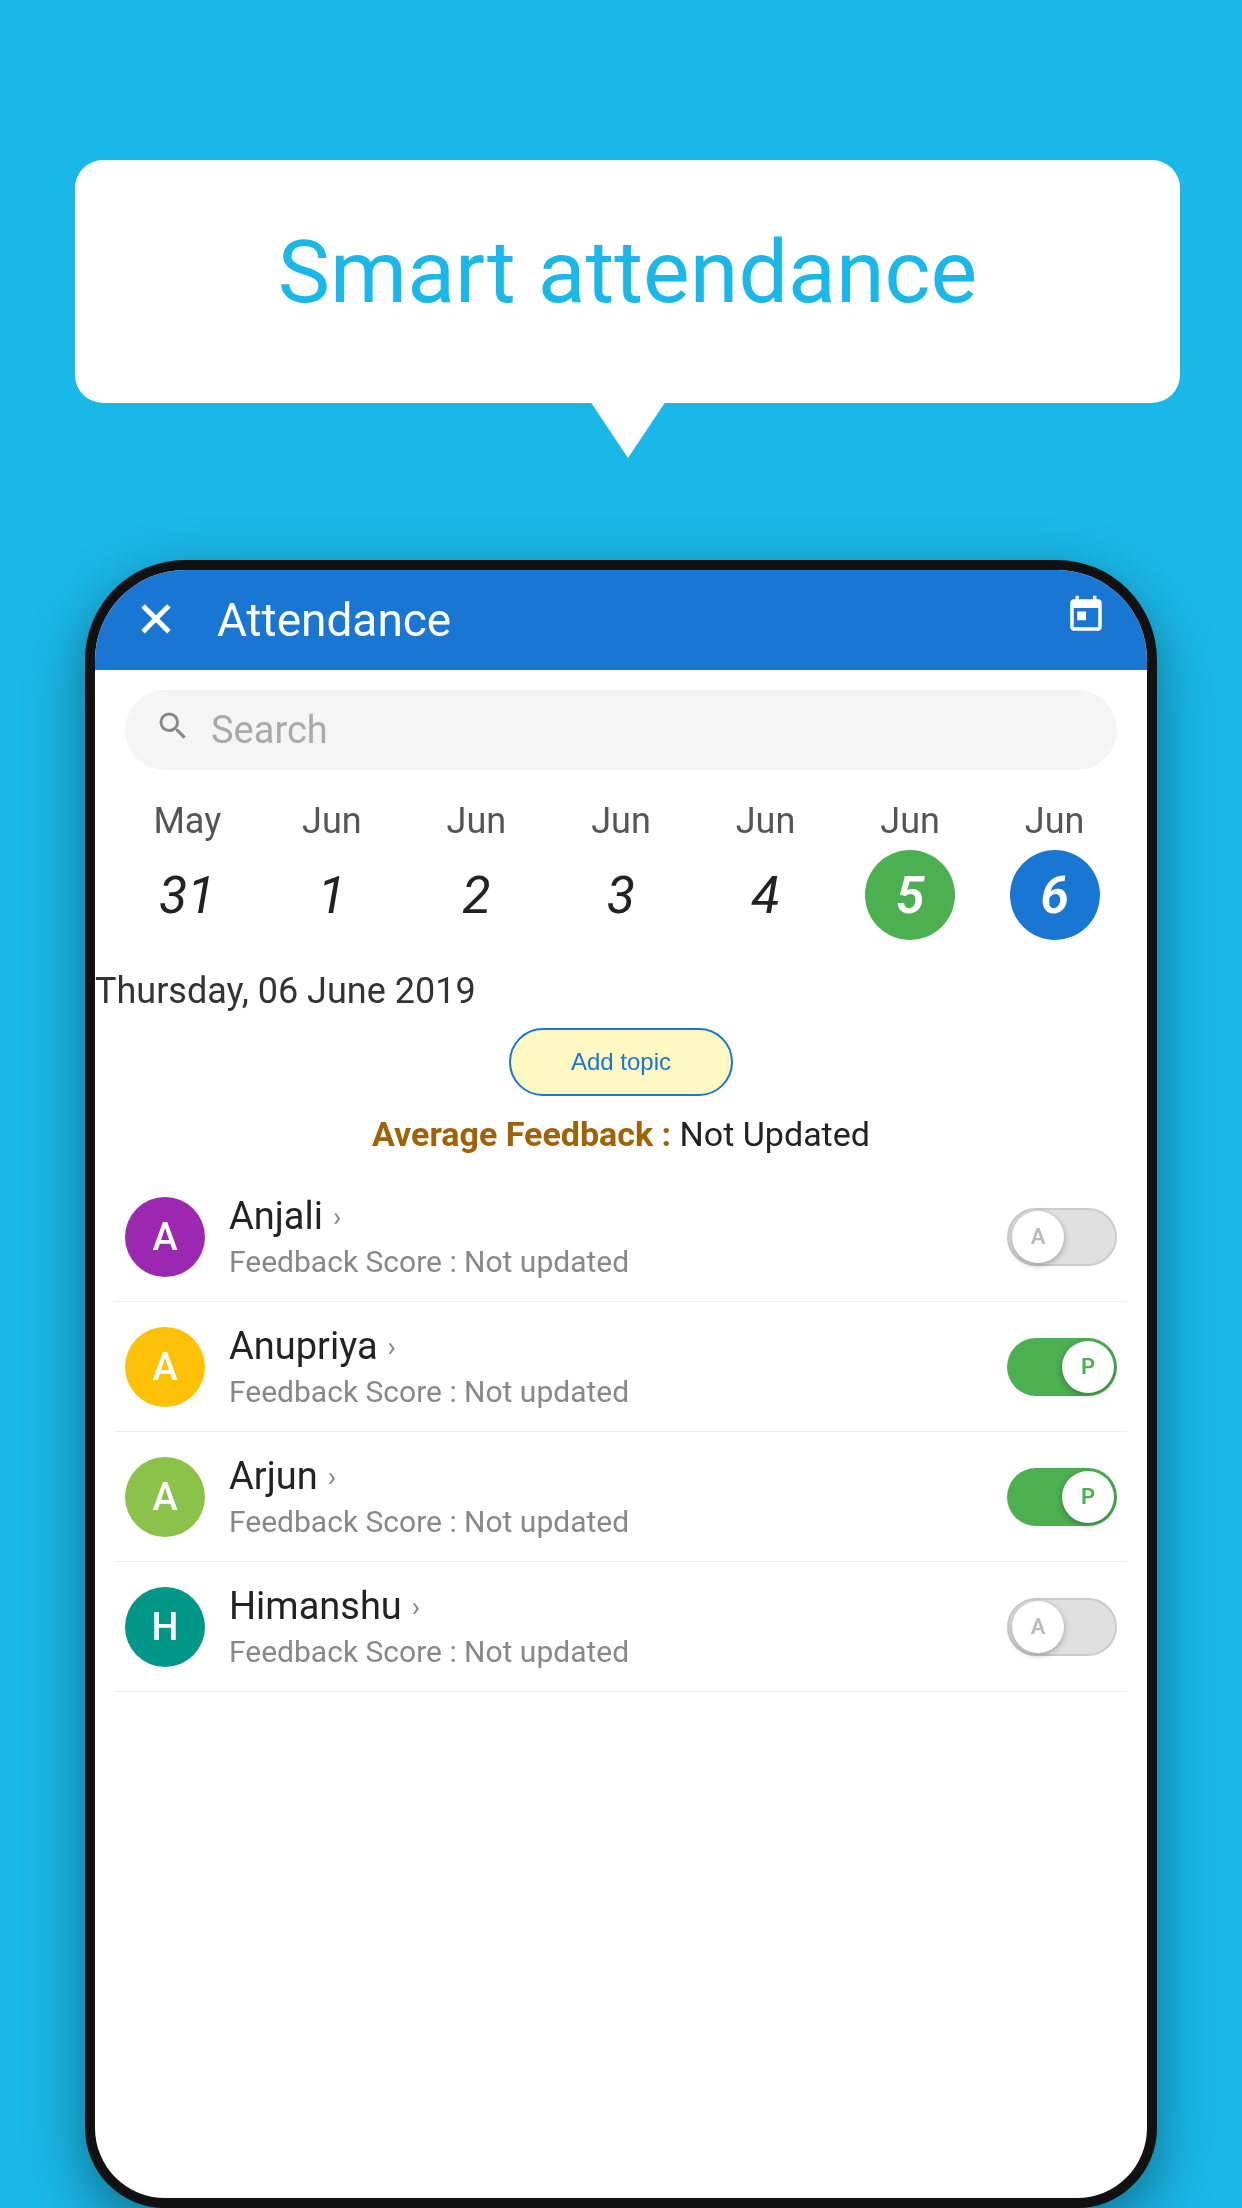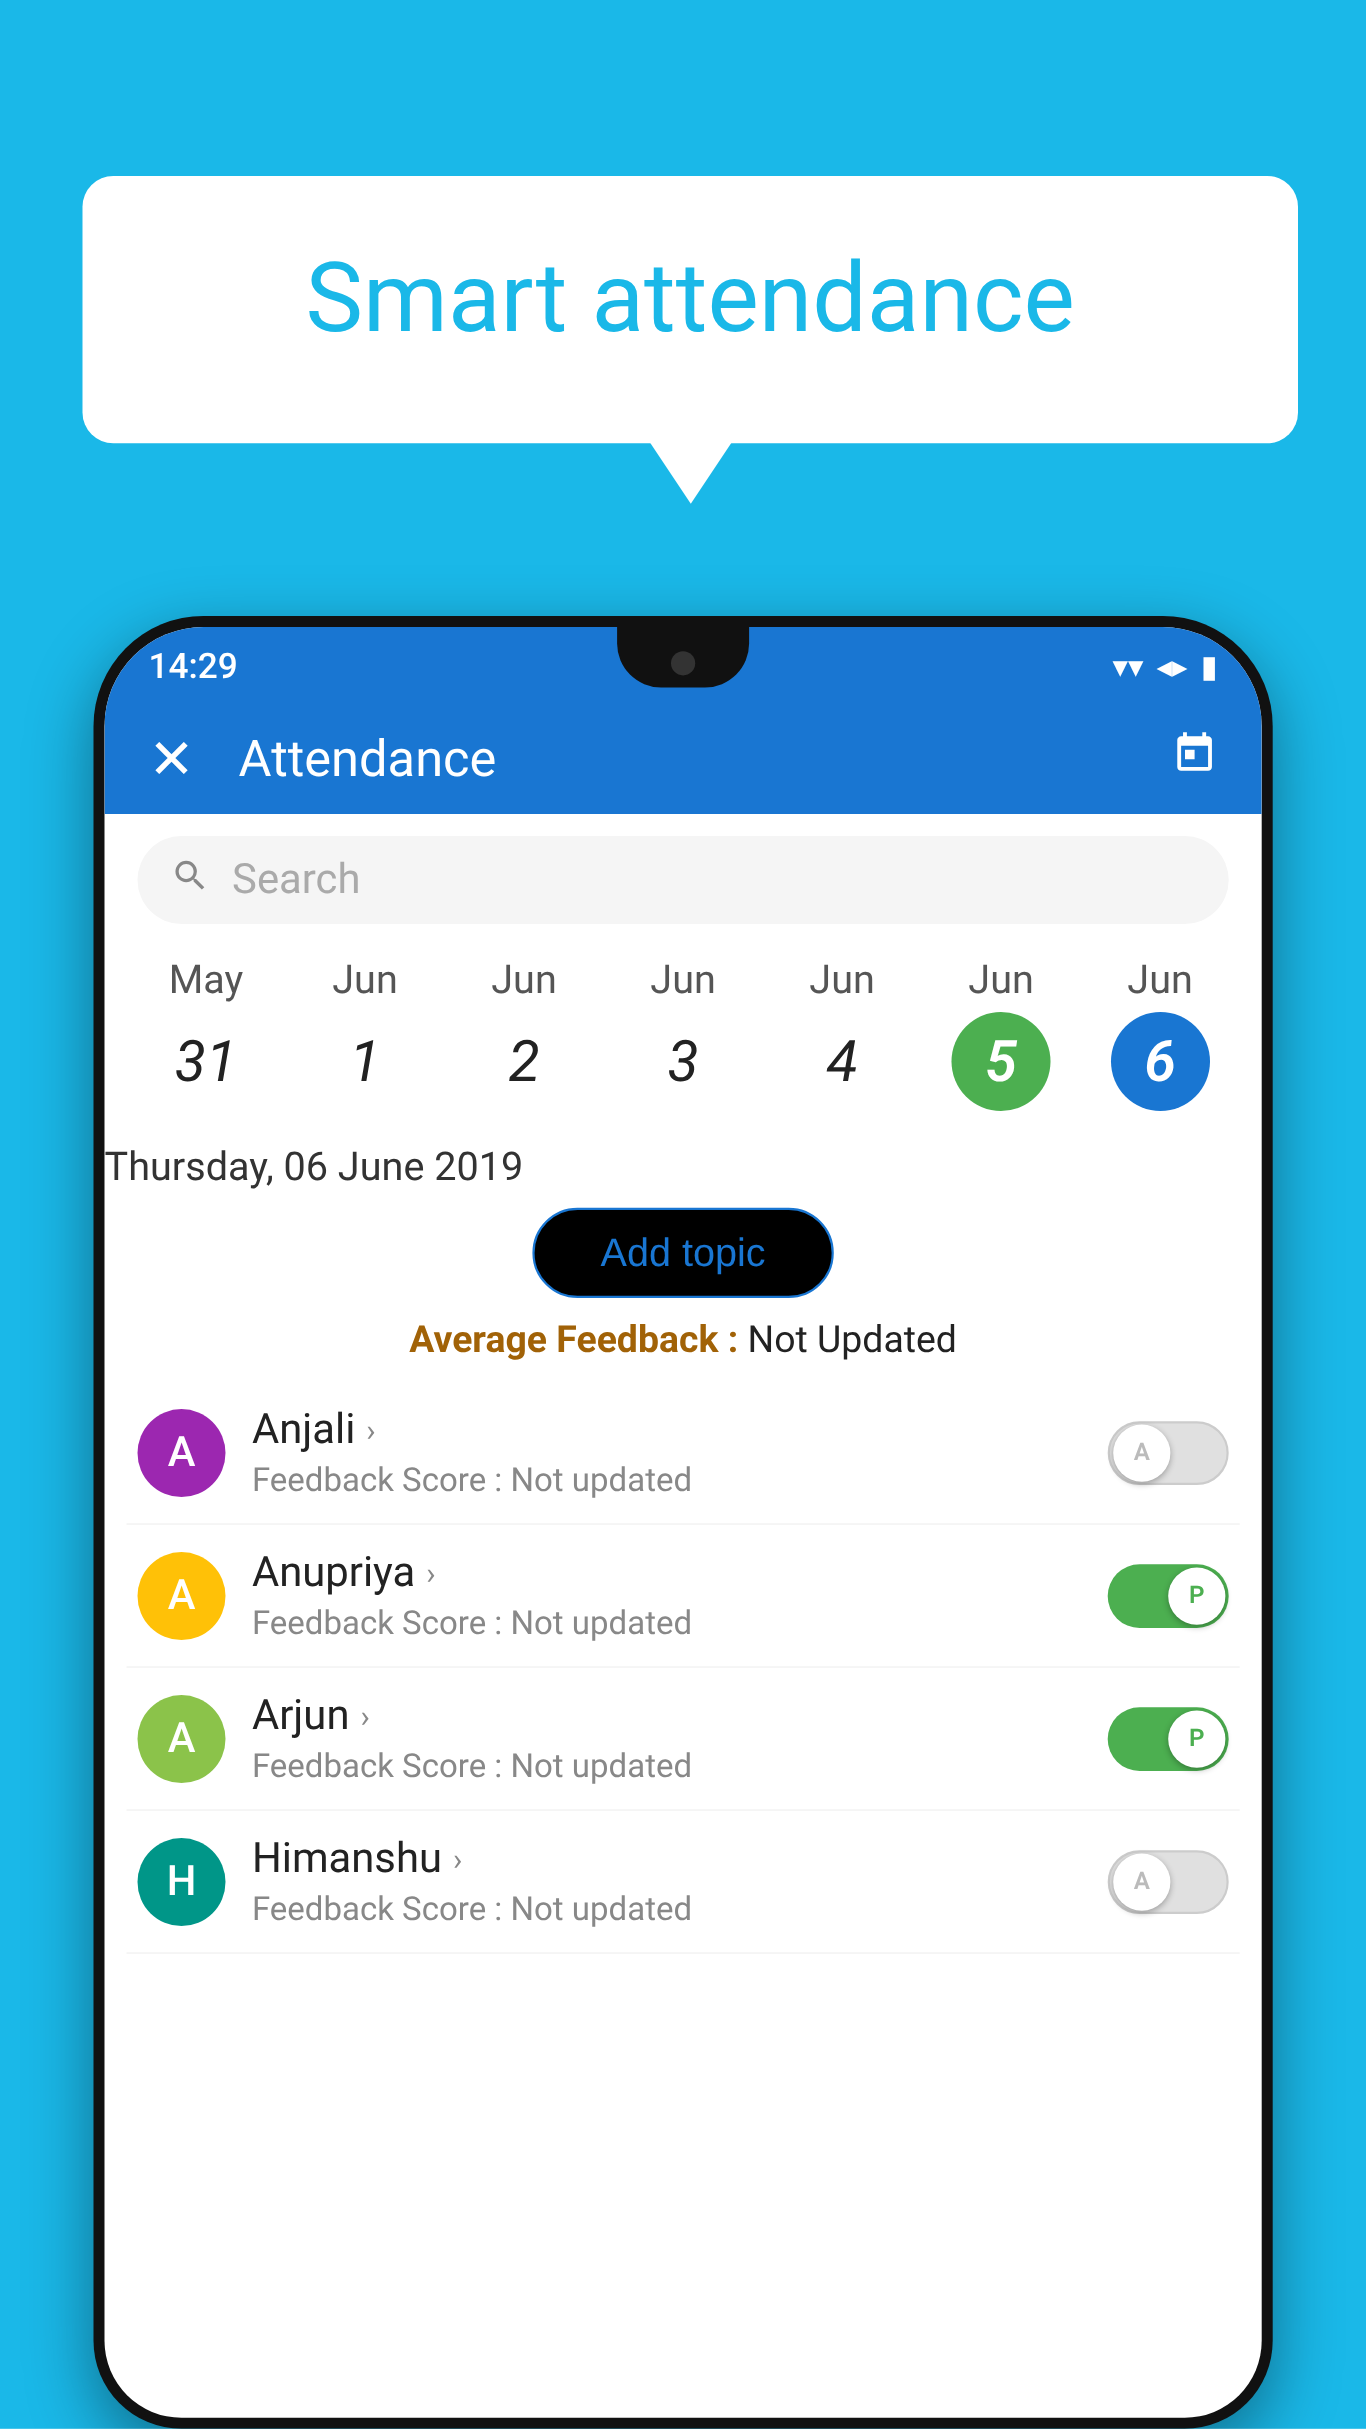--- a/index.html
+++ b/index.html
@@ -225,23 +225,23 @@
       font-size: 36px;
       color: #333;
       margin: 20px 0 16px;
     }
 
     
     .add-topic-btn {
       display: block;
       margin: 0 auto;
       border: 2px solid #1976d2;
-      background: #000000;
+      background: #fef9c3;
       color: #1976d2;
-      font-size: 36px;
+      font-size: 24px;
       padding: 18px 60px;
       border-radius: 50px;
       width: fit-content;
       cursor: pointer;
     }
 
     
     .avg-feedback {
       text-align: center;
       font-size: 34px;
@@ -356,31 +356,20 @@
 </head>
 <body>
 
 <div class="speech-bubble">
   <div class="bubble-title">Smart attendance</div>
 </div>
 
 <div class="phone-frame">
   <div class="phone-inner">
 
-    <div class="status-bar">
-      <span class="status-time">14:29</span>
-      <div class="notch">
-        <div class="notch-camera"></div>
-      </div>
-      <div class="status-icons">
-        <span class="wifi-icon">▾▾</span>
-        <span class="signal-icon">◂▸</span>
-        <span class="battery-icon">▮</span>
-      </div>
-    </div>
 
     <div class="app-header">
       <span class="header-close">✕</span>
       <span class="header-title">Attendance</span>
       <span class="header-calendar">
         <svg width="42" height="42" viewBox="0 0 24 24" fill="white">
           <path d="M19 3h-1V1h-2v2H8V1H6v2H5c-1.1 0-2 .9-2 2v14c0 1.1.9 2 2 2h14c1.1 0 2-.9 2-2V5c0-1.1-.9-2-2-2zm0 16H5V8h14v11zM7 10h5v5H7z"></path>
         </svg>
       </span>
     </div>

